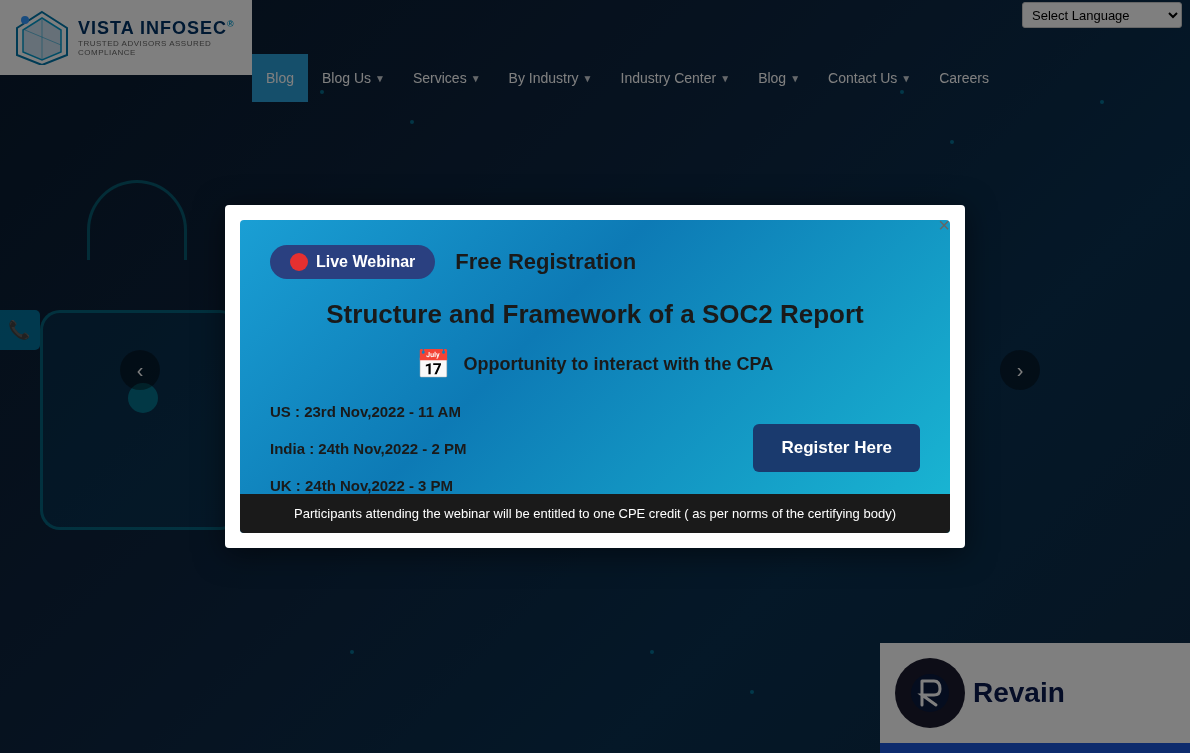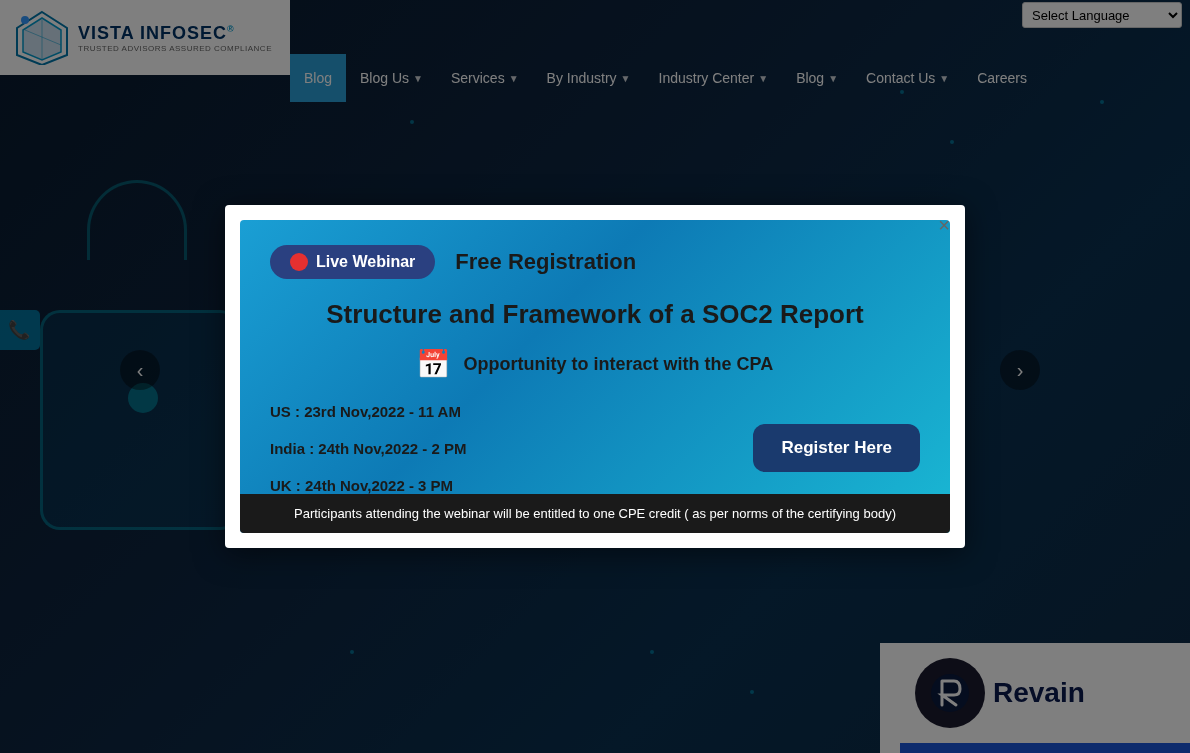--- a/index.html
+++ b/index.html
@@ -86,21 +86,21 @@
       top: 0;
       left: 0;
       right: 0;
       height: 75px;
       z-index: 10;
       display: flex;
       align-items: stretch;
     }
 
     .logo-area {
-      width: 290px;
+      width: 252px;
       background: white;
       display: flex;
       align-items: center;
       padding: 8px 15px;
       flex-shrink: 0;
     }
     .logo-icon {
       width: 55px;
       height: 55px;
       margin-right: 8px;
@@ -326,21 +326,21 @@
     .date-item {
       font-size: 15px;
       font-weight: bold;
       color: #1a1a1a;
     }
 
     .register-btn {
       background: #1a3a6e;
       color: white;
       border: none;
-      border-radius: 12px;
+      border-radius: 6px;
       padding: 14px 28px;
       font-size: 17px;
       font-weight: bold;
       cursor: pointer;
       align-self: center;
     }
 
     
     .banner-footer {
       background: #1a1a1a;
@@ -357,21 +357,20 @@
     .revain-widget {
       position: absolute;
       bottom: 0;
       right: 0;
       z-index: 15;
       width: 310px;
       height: 110px;
       background: white;
       display: flex;
       flex-direction: column;
-      padding-left: 20px;
     }
     .revain-content {
       display: flex;
       align-items: center;
       padding: 15px;
       flex: 1;
     }
     .revain-logo-area {
       display: flex;
       align-items: center;

